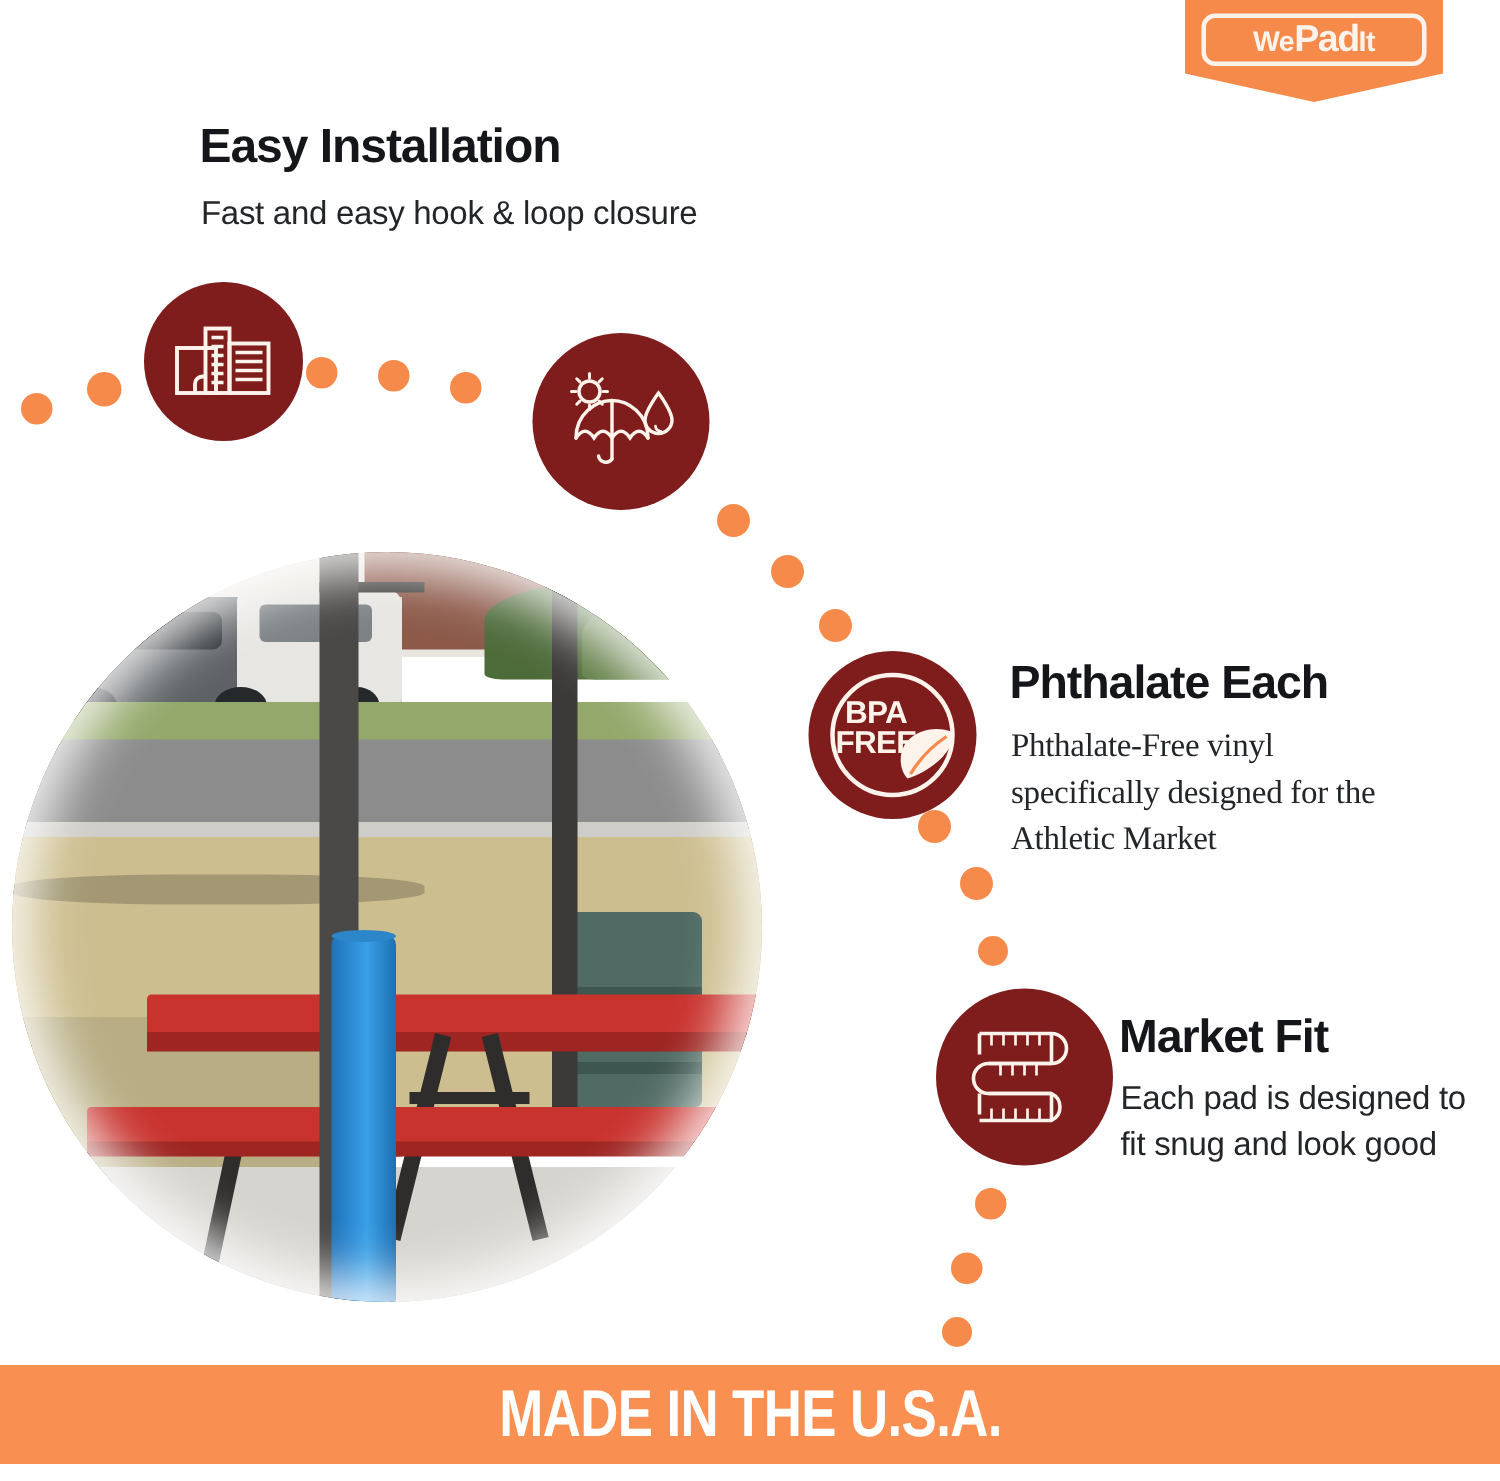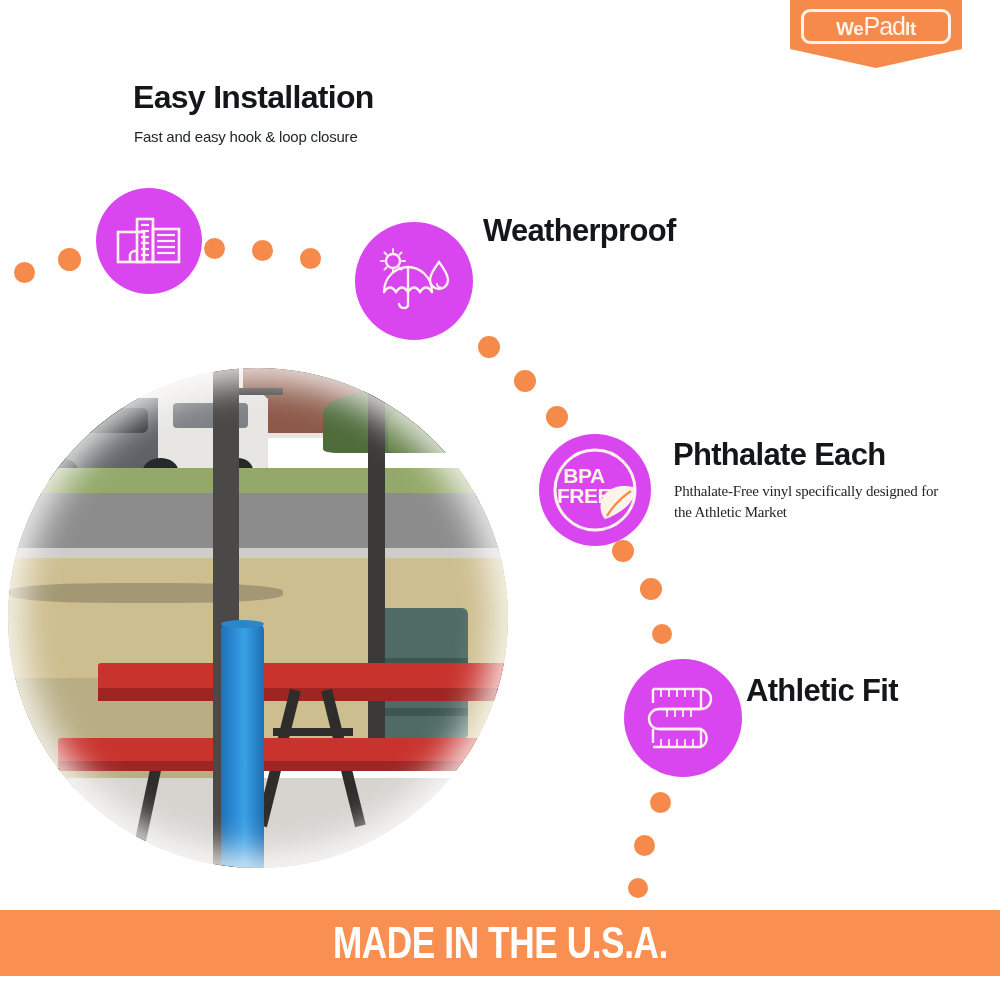--- a/index.html
+++ b/index.html
@@ -52,37 +52,37 @@
     letter-spacing: -0.3px;
     white-space: nowrap;
     line-height: 1;
   }
   .logo-we, .logo-it {
     font-size: 19px;
     font-weight: 700;
   }
   .logo-pad {
     font-size: 25px;
-    font-weight: 400;
+    font-weight: 700;
     letter-spacing: -1px;
   }
 
   
   .feature-title {
     position: absolute;
     font-size: 31px;
     font-weight: 800;
     color: #141619;
     letter-spacing: -0.7px;
     line-height: 1.1;
     white-space: nowrap;
   }
   .feature-desc {
     position: absolute;
-    font-size: 15px;
+    font-size: 22px;
     font-weight: 400;
     color: #232629;
     line-height: 1.42;
     letter-spacing: -0.2px;
   }
 
   #f1-title { left: 133px; top: 80px; font-size: 32px; text-align: center; }
   #f1-desc  { left: 134px; top: 126px; width: 420px; }
 
   #f2-title { left: 483px; top: 214px; }
@@ -91,21 +91,21 @@
   #f3-title { left: 673px; top: 438px; }
   #f3-desc  { left: 674px; top: 481px; width: 270px; font-family: Liberation Serif, serif; }
 
   #f4-title { left: 746px; top: 674px; }
   #f4-desc  { left: 747px; top: 716px; width: 245px; }
 
   
   .icon-circle {
     position: absolute;
     border-radius: 50%;
-    background: #d946ef;
+    background: #7f1d1d;
     display: flex;
     align-items: center;
     justify-content: center;
   }
   #icon-install { left: 96px; top: 188px; width: 106px; height: 106px; }
   #icon-weather { left: 355px; top: 222px; width: 118px; height: 118px; }
   #icon-bpa     { left: 539px; top: 434px; width: 112px; height: 112px; }
   #icon-fit     { left: 624px; top: 659px; width: 118px; height: 118px; }
 
   .icon-circle svg { display: block; }
@@ -210,26 +210,26 @@
   <div class="logo-wrap">
     <div class="logo-banner"></div>
     <div class="logo-box">
       <span class="logo-text"><span class="logo-we">We</span><span class="logo-pad">Pad</span><span class="logo-it">It</span></span>
     </div>
   </div>
 
   <div class="feature-title" id="f1-title">Easy Installation</div>
   <div class="feature-desc" id="f1-desc">Fast and easy hook &amp; loop closure</div>
 
-  <div class="feature-title" id="f2-title">Weatherproof</div>
 
   <div class="feature-title" id="f3-title">Phthalate Each</div>
   <div class="feature-desc" id="f3-desc">Phthalate-Free vinyl specifically designed for the Athletic Market</div>
 
-  <div class="feature-title" id="f4-title">Athletic Fit</div>
+  <div class="feature-title" id="f4-title">Market Fit</div>
+  <div class="feature-desc" id="f4-desc">Each pad is designed to fit snug and look good</div>
 
   <div class="dot" style="left:14px;  top:262px; width:21px; height:21px;"></div>
   <div class="dot" style="left:58px;  top:248px; width:23px; height:23px;"></div>
   <div class="dot" style="left:163px; top:232px; width:24px; height:24px;"></div>
 
   <div class="dot" style="left:204px; top:238px; width:21px; height:21px;"></div>
   <div class="dot" style="left:252px; top:240px; width:21px; height:21px;"></div>
   <div class="dot" style="left:300px; top:248px; width:21px; height:21px;"></div>
 
   <div class="dot" style="left:478px; top:336px; width:22px; height:22px;"></div>

